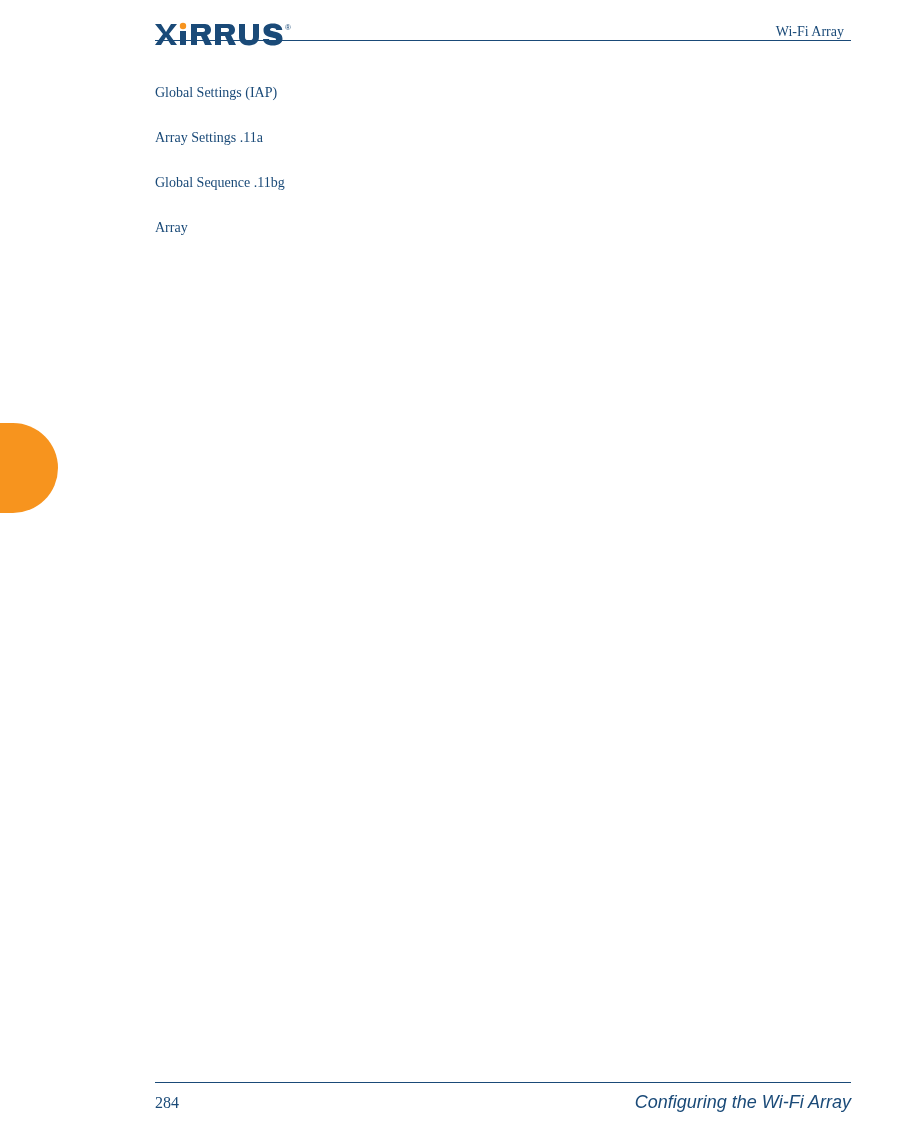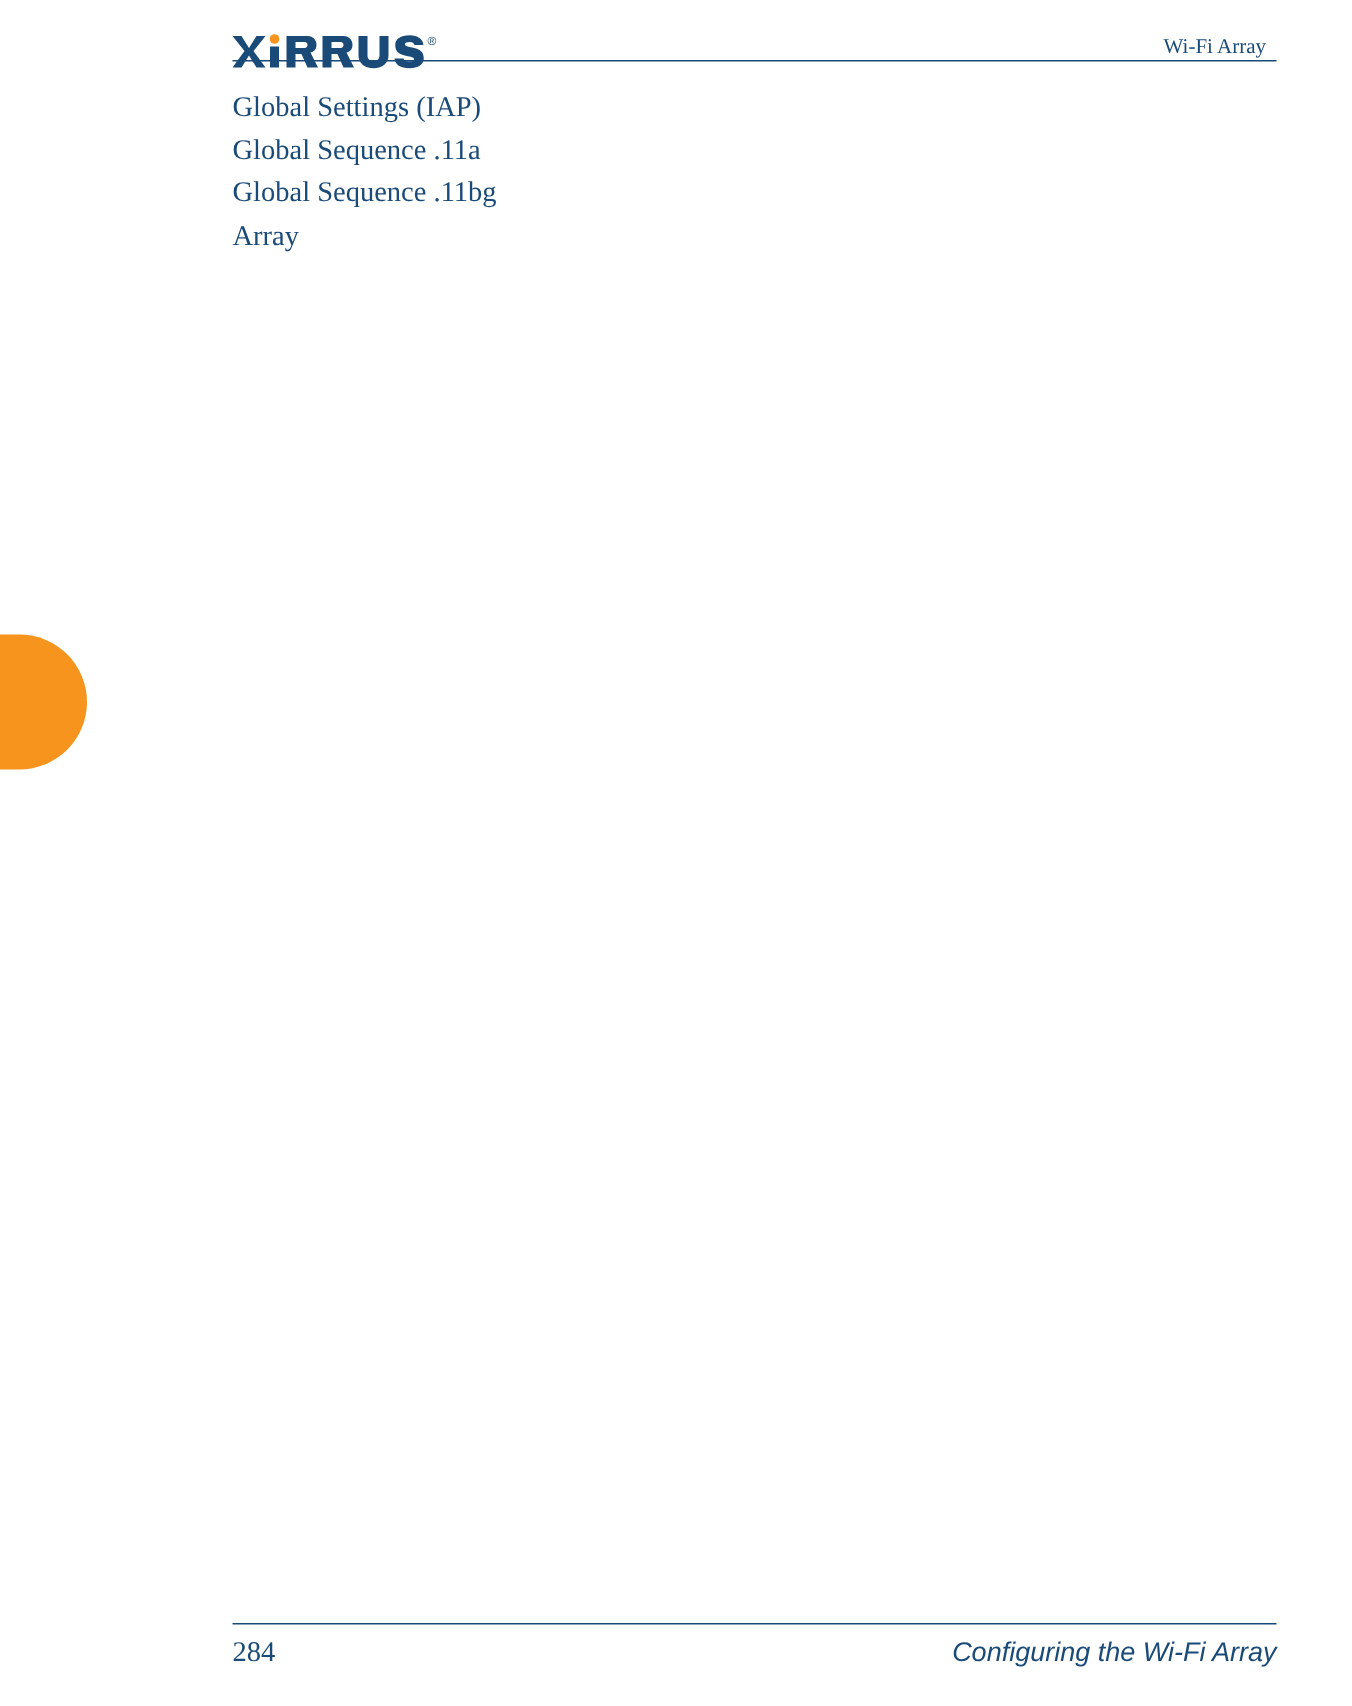--- a/index.html
+++ b/index.html
@@ -48,24 +48,25 @@
       border-top: 1.5px solid #1a4a78;
     }
     .content {
       position: absolute;
       top: 58px;
       left: 155px;
       right: 50px;
     }
     .toc-item {
       font-family: 'Palatino Linotype', Palatino, Georgia, serif;
-      font-size: 19px;
+      font-size: 14px;
       color: #1a4a78;
       line-height: 1.5;
       cursor: pointer;
+      margin-top: 24px;
     }
     .side-tab {
       position: absolute;
       left: 0;
       top: 423px;
       width: 58px;
       height: 90px;
       background: #f7941e;
       border-top-right-radius: 45px;
       border-bottom-right-radius: 45px;
@@ -82,21 +83,21 @@
       position: absolute;
       left: 155px;
       right: 50px;
       bottom: 24px;
       display: flex;
       justify-content: space-between;
       align-items: baseline;
     }
     .page-number {
       font-family: Georgia, serif;
-      font-size: 19px;
+      font-size: 16px;
       color: #1a4a78;
     }
     .footer-title {
       font-family: 'Trebuchet MS', Arial, sans-serif;
       font-style: italic;
       font-size: 18px;
       color: #1a4a78;
     }
   </style>
 </head>
@@ -118,21 +119,21 @@
           <text x="130" y="8" font-family="Arial" font-size="8" fill="#1a4a78">®</text>
         </g>
       </svg>
     </div>
     <div class="header-title">Wi-Fi Array</div>
   </div>
   <div class="header-rule"></div>
 
   <div class="content">
     <div class="toc-item">Global Settings (IAP)</div>
-    <div class="toc-item">Global Sequence .11a</div>
+    <div class="toc-item">Array Settings .11a</div>
     <div class="toc-item">Global Sequence .11bg</div>
     <div class="toc-item">Array</div>
   </div>
 
   <div class="side-tab"></div>
 
   <div class="footer-rule"></div>
   <div class="footer">
     <span class="page-number">284</span>
     <span class="footer-title">Configuring the Wi-Fi Array</span>

